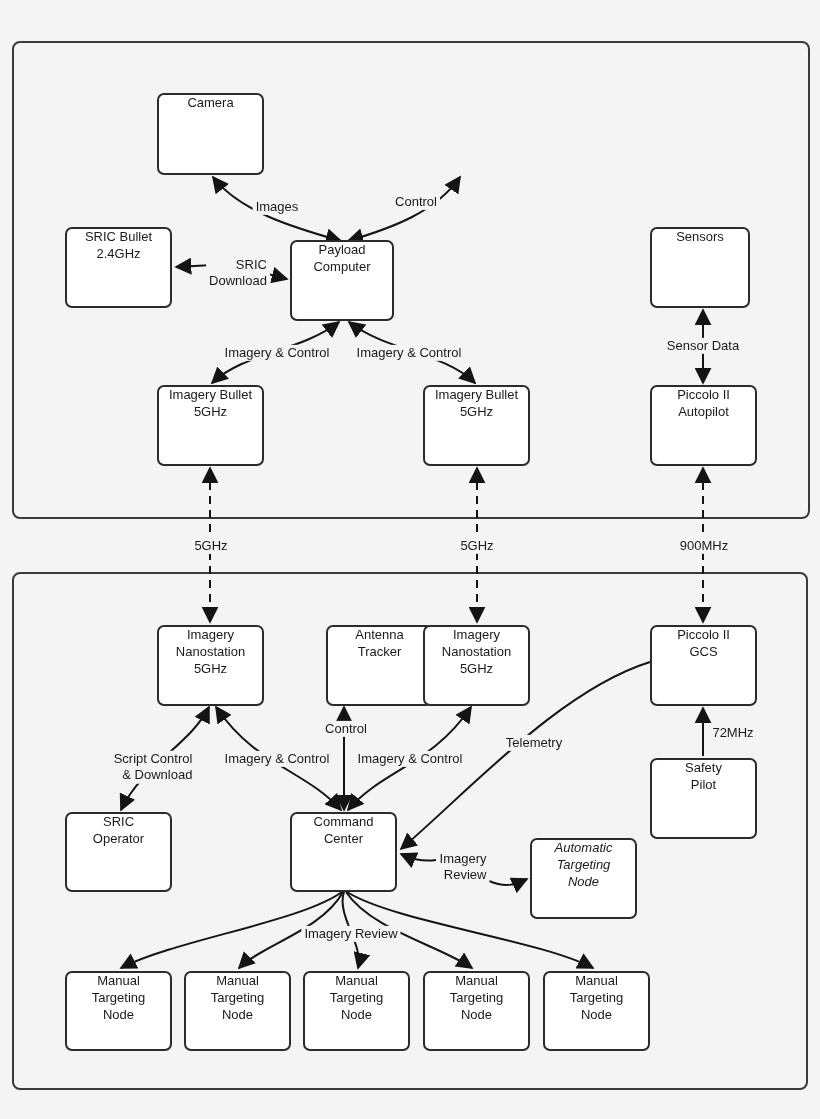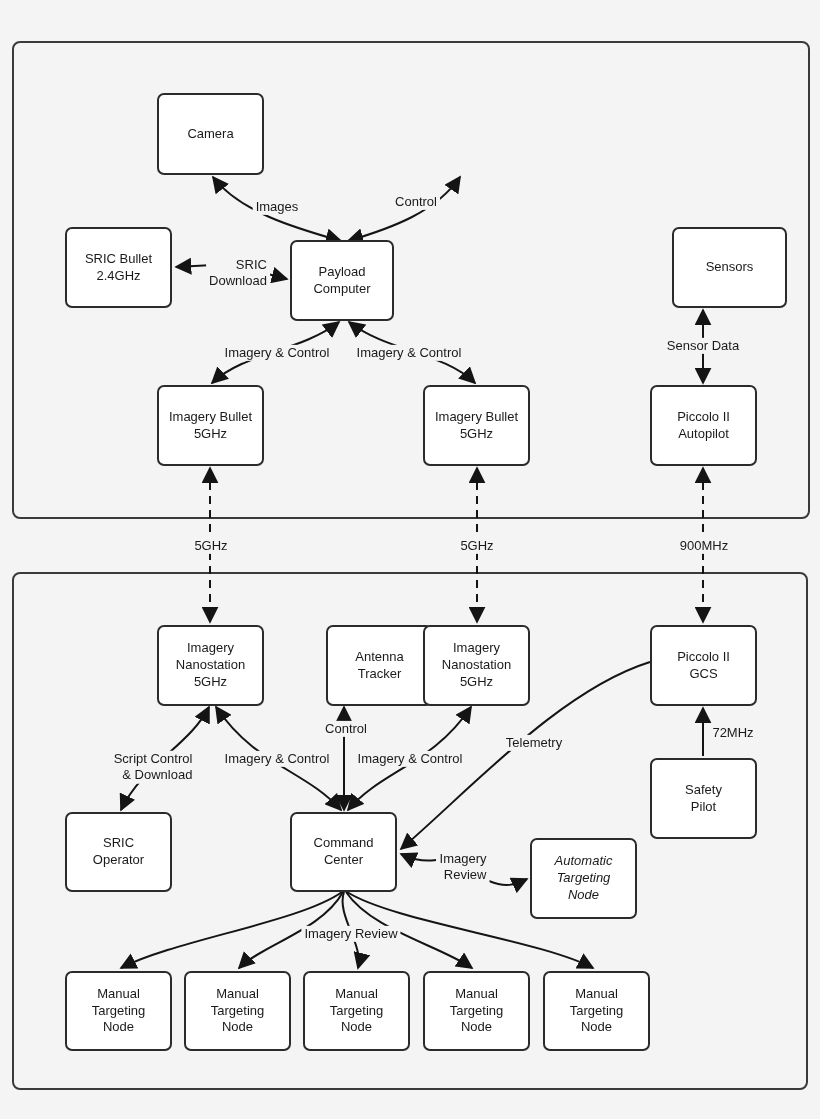--- a/index.html
+++ b/index.html
@@ -7,21 +7,21 @@
     position:relative;width:820px;height:1119px;background:#f4f4f4;
     font-family:"Liberation Sans",sans-serif;color:#1a1a1a;overflow:hidden;
   }
   .container-frame{
     position:absolute;border:2px solid #3a3a3a;border-radius:8px;
     background:transparent;box-sizing:border-box;z-index:0;
   }
   #edges{position:absolute;left:0;top:0;z-index:1;}
   .node{
     position:absolute;background:#ffffff;border:2px solid #2b2b2b;border-radius:7px;
-    box-sizing:border-box;display:flex;align-items:center;justify-content:center;
+    box-sizing:border-box;display:flex;align-items:flex-start;justify-content:center;
     text-align:center;font-size:13px;line-height:1.3;white-space:pre-line;z-index:2;
   }
   .elabel{
     position:absolute;transform:translate(-50%,-50%);font-size:13px;line-height:1.25;
     text-align:right;white-space:pre-line;background:#f4f4f4;padding:0 3px;z-index:3;
   }
 </style>
 </head>
 <body>
 
@@ -61,21 +61,21 @@
       <path d="M 346,892 C 372,930 438,945 472,968" marker-end="url(#arrow)"></path>
       <path d="M 347,892 C 395,922 540,940 593,968" marker-end="url(#arrow)"></path>
     </g>
   </svg>
 
   <div class="node" style="left:157px;top:93px;width:107px;height:82px;"><span>Camera</span></div>
   <div class="node" style="left:65px;top:227px;width:107px;height:81px;"><span>SRIC Bullet
 2.4GHz</span></div>
   <div class="node" style="left:290px;top:240px;width:104px;height:81px;"><span>Payload
 Computer</span></div>
-  <div class="node" style="left:650px;top:227px;width:115px;height:81px;margin-left:22px;"><span>Sensors</span></div>
+  <div class="node" style="left:650px;top:227px;width:100px;height:81px;"><span>Sensors</span></div>
   <div class="node" style="left:157px;top:385px;width:107px;height:81px;"><span>Imagery Bullet
 5GHz</span></div>
   <div class="node" style="left:423px;top:385px;width:107px;height:81px;"><span>Imagery Bullet
 5GHz</span></div>
   <div class="node" style="left:650px;top:385px;width:107px;height:81px;"><span>Piccolo II
 Autopilot</span></div>
 
   <div class="node" style="left:157px;top:625px;width:107px;height:81px;"><span>Imagery
 Nanostation
 5GHz</span></div>

